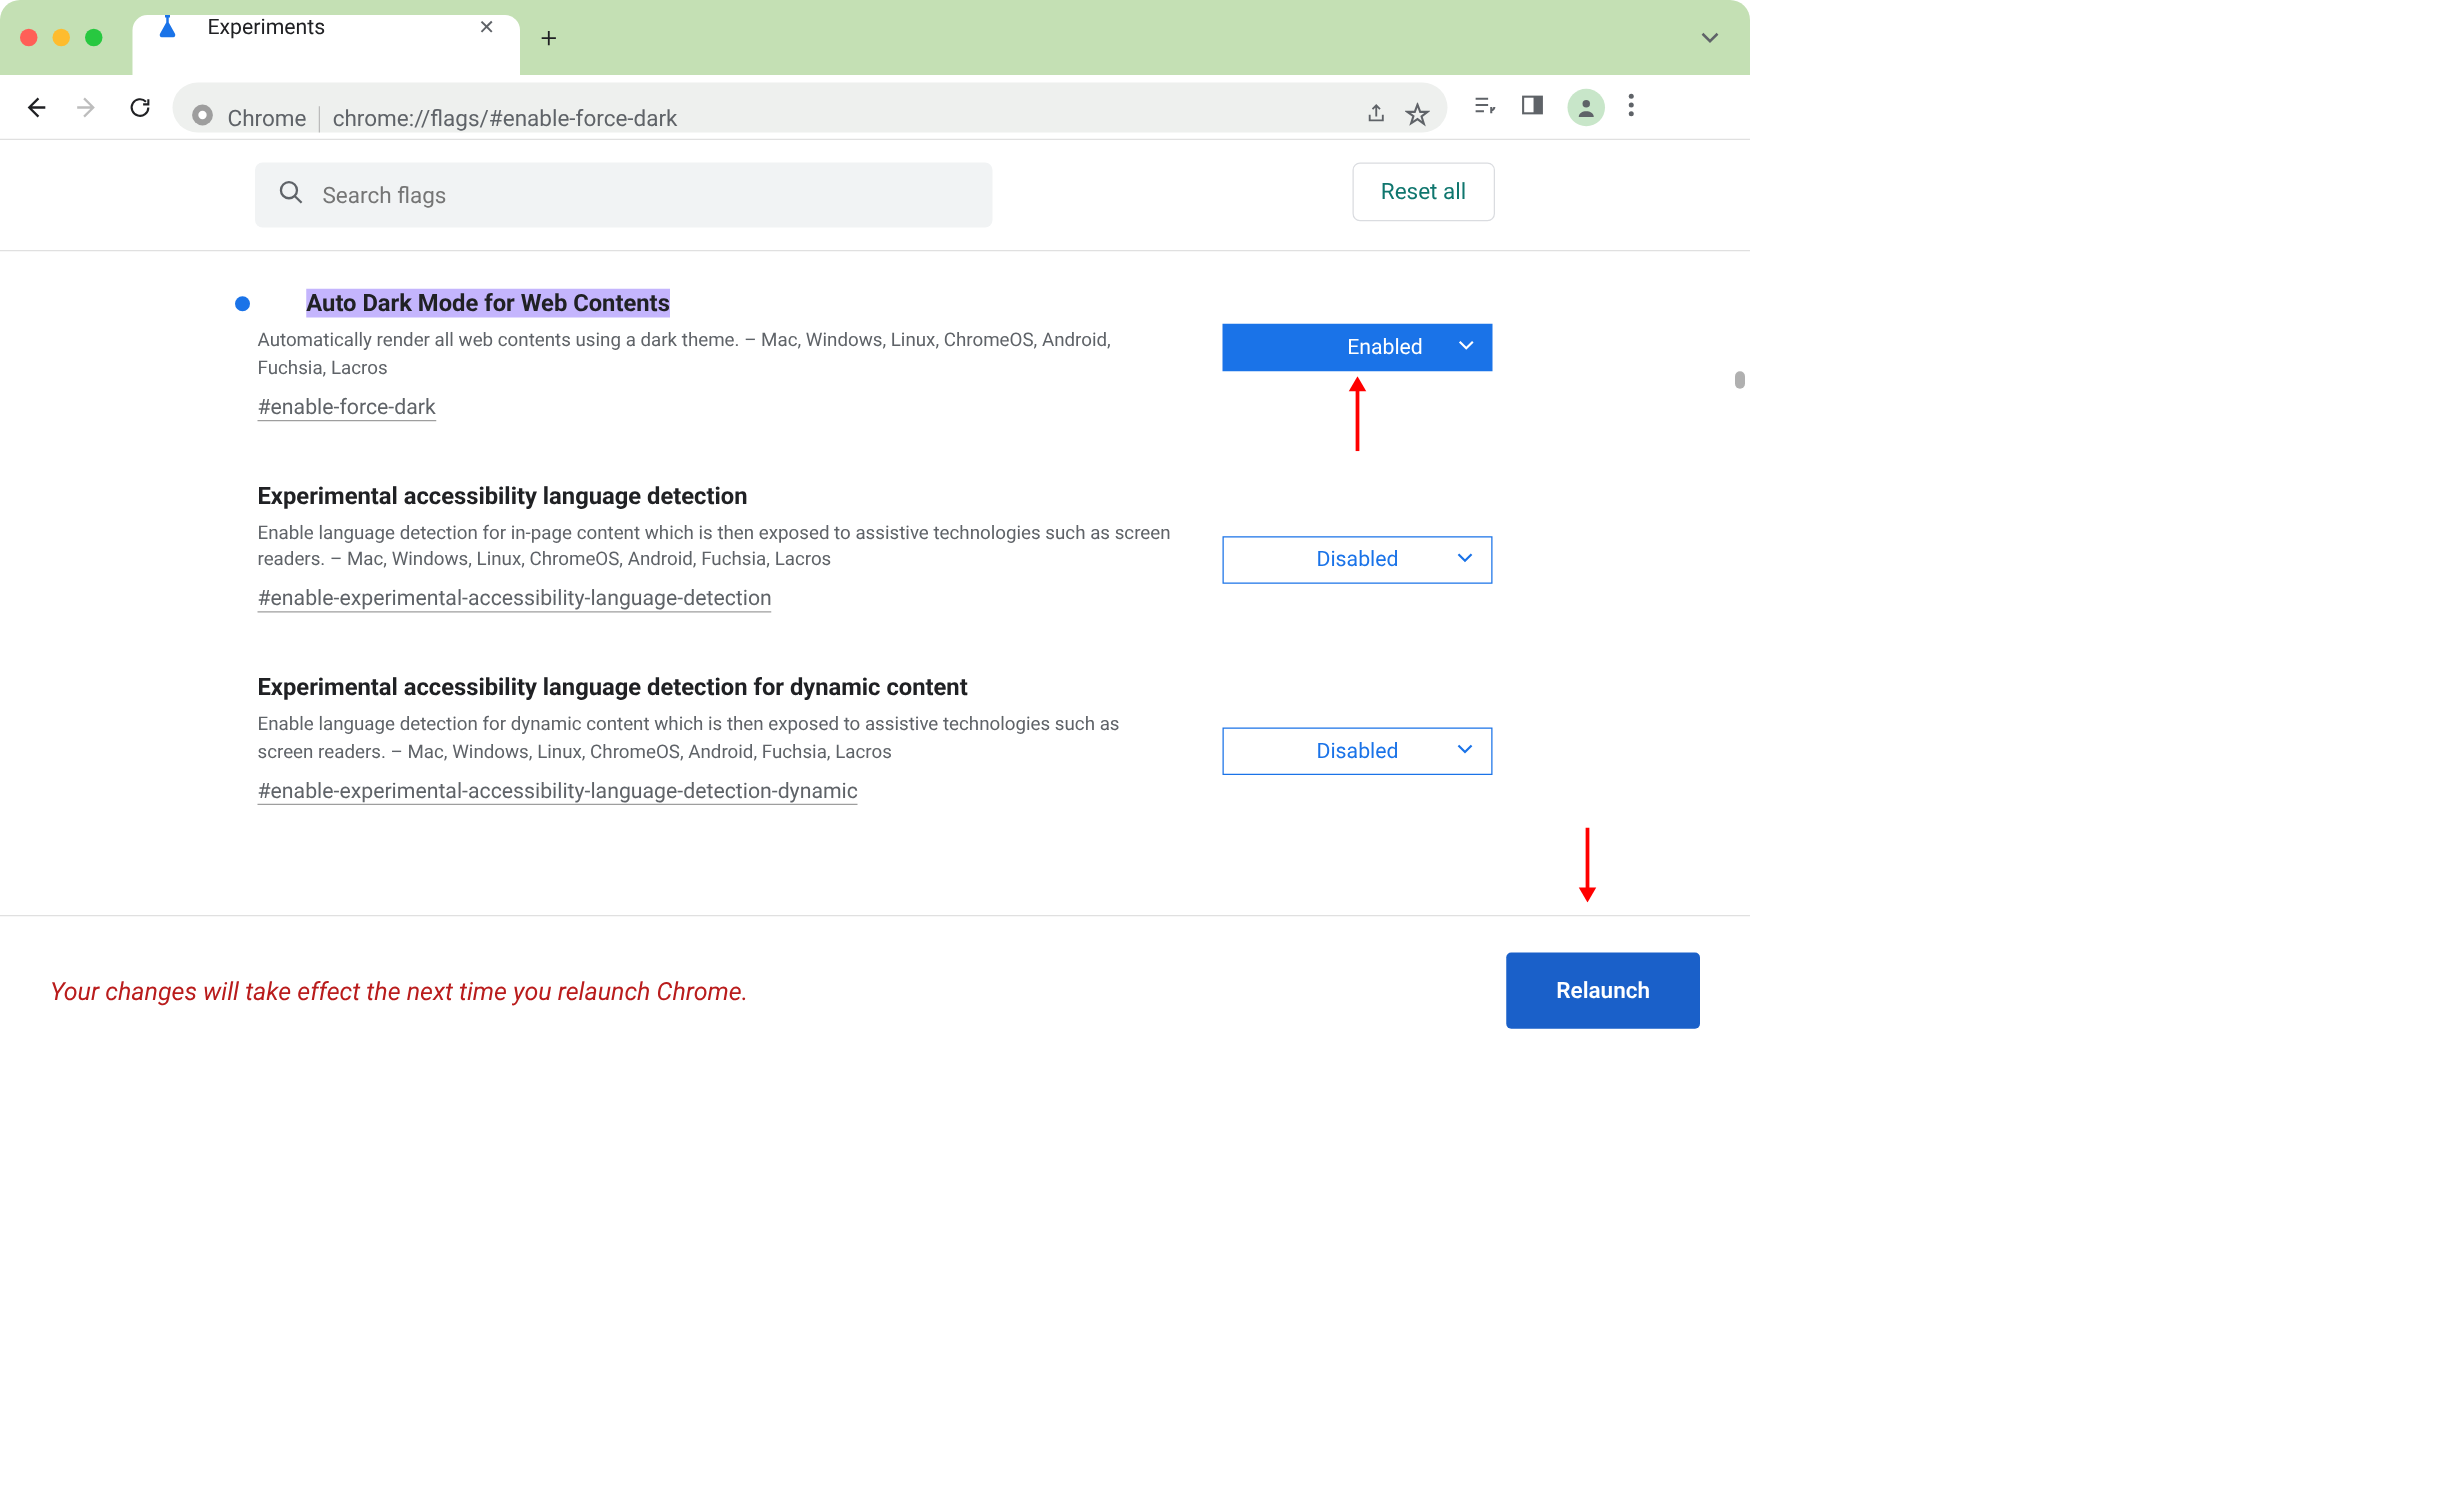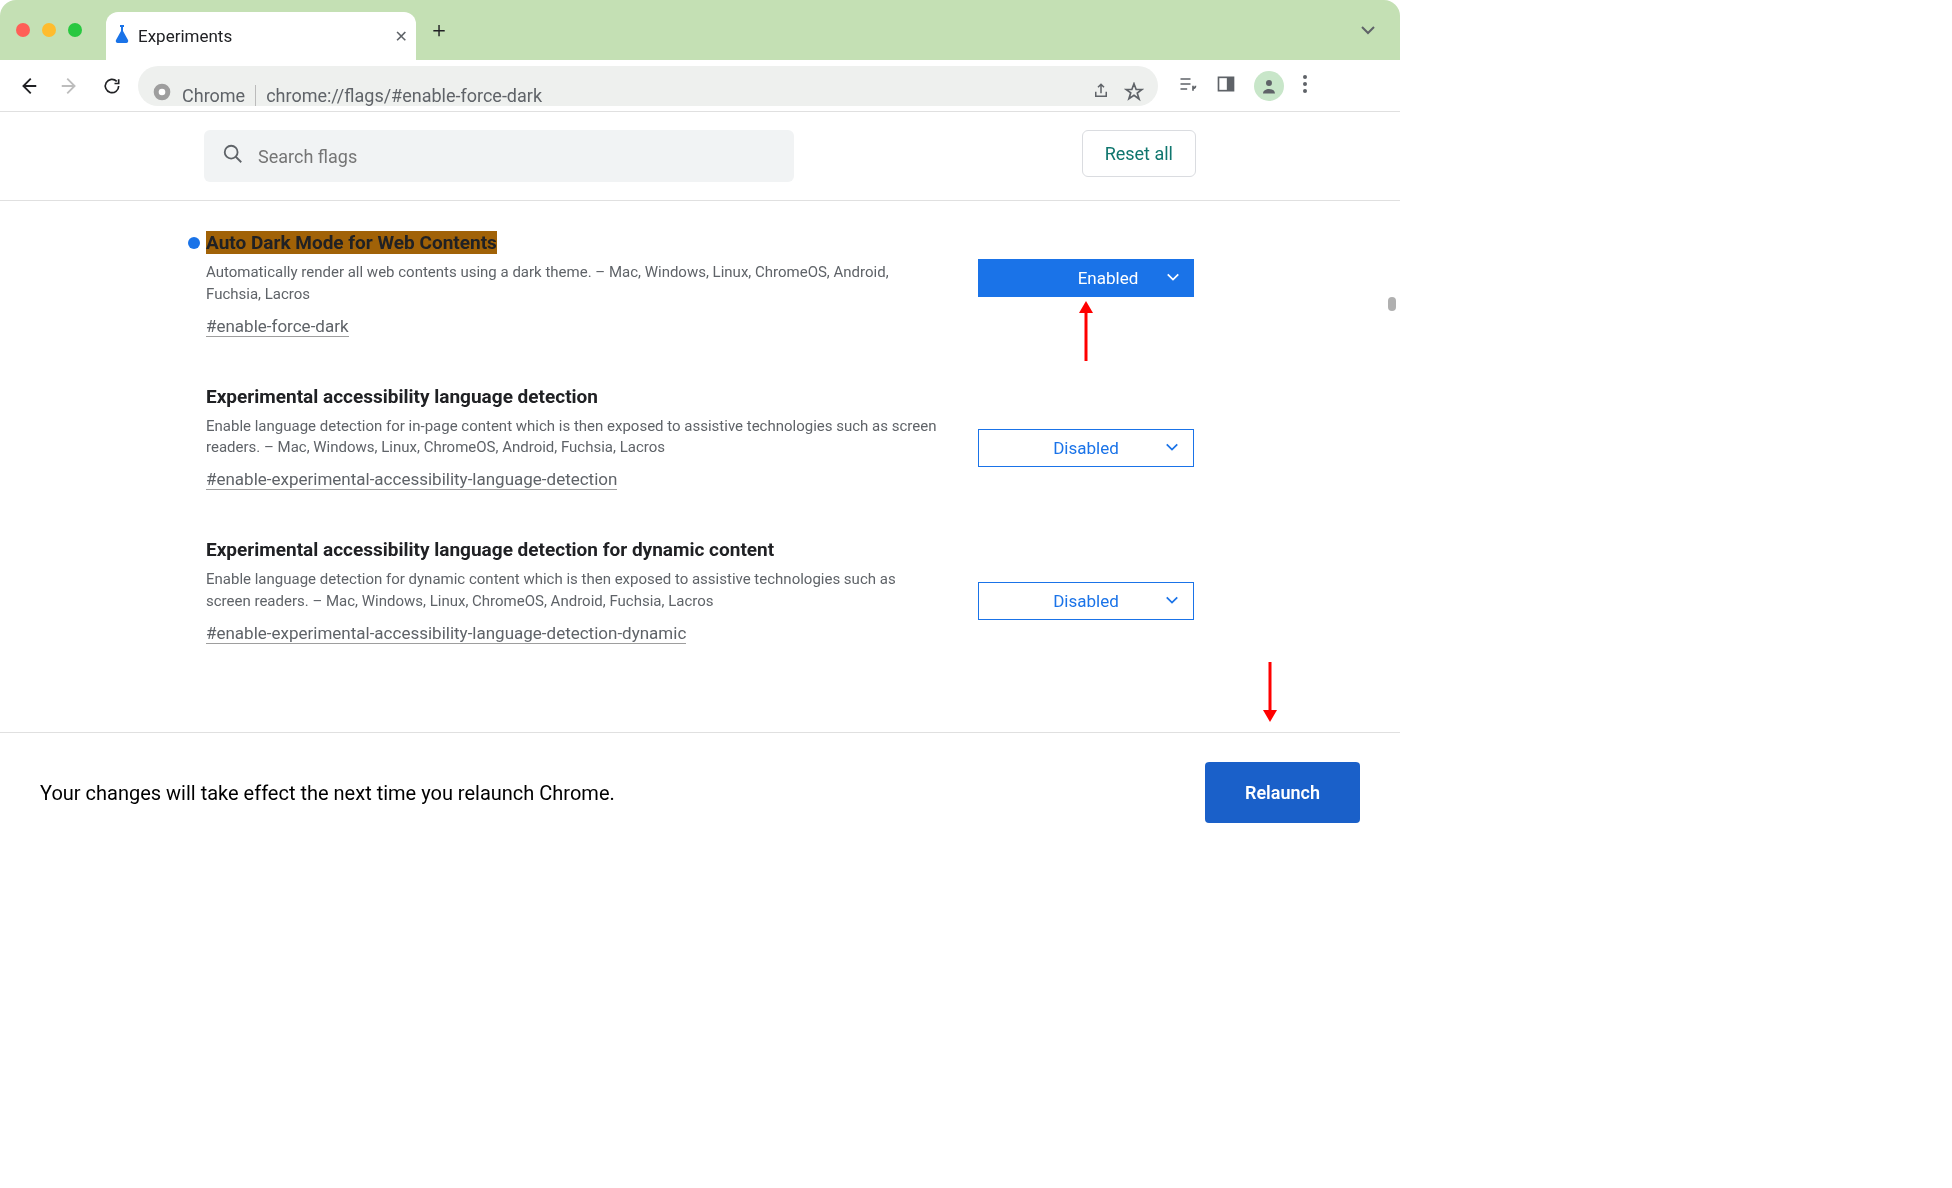--- a/index.html
+++ b/index.html
@@ -5,21 +5,21 @@
 * { margin: 0; padding: 0; box-sizing: border-box; font-family: -apple-system, BlinkMacSystemFont, "Segoe UI", Roboto, Arial, sans-serif; }
 body { background: #fff; width: 1400px; height: 852px; overflow: hidden; position: relative; }
 
 
 .window-bar { background: #c4e0b4; height: 60px; display: flex; align-items: center; padding: 0 16px; position: relative; border-radius: 16px 16px 0 0; }
 .traffic-lights { display: flex; gap: 12px; margin-right: 24px; }
 .tl { width: 14px; height: 14px; border-radius: 50%; }
 .tl.red { background: #ff5f57; }
 .tl.yellow { background: #febc2e; }
 .tl.green { background: #28c840; }
-.tab { background: #fff; border-radius: 12px 12px 0 0; height: 48px; margin-top: 12px; display: flex; align-items: center; padding: 0 8px; gap: 8px; min-width: 310px; }
+.tab { background: #fff; border-radius: 12px 12px 0 0; height: 48px; margin-top: 12px; display: flex; padding: 0 20px; gap: 24px; min-width: 310px; }
 .tab-favicon { color: #1a73e8; font-size: 18px; }
 .tab-title { font-size: 17px; color: #202124; flex: 1; }
 .tab-close { color: #5f6368; font-size: 16px; cursor: pointer; }
 .new-tab { margin-left: 12px; color: #202124; font-size: 22px; cursor: pointer; }
 .window-menu { position: absolute; right: 24px; top: 22px; color: #5f6368; }
 
 
 .toolbar { background: #fff; height: 52px; display: flex; align-items: center; padding: 0 12px; gap: 10px; border-bottom: 1px solid #e0e0e0; }
 .nav-btn { width: 32px; height: 32px; display: flex; align-items: center; justify-content: center; color: #5f6368; border-radius: 50%; }
 .nav-btn.disabled { color: #bdbdbd; }
@@ -37,35 +37,35 @@
 .search-box { background: #f1f3f4; border-radius: 6px; height: 52px; display: flex; align-items: center; padding: 0 18px; gap: 14px; flex: 1; max-width: 590px; }
 .search-box input { border: none; background: transparent; outline: none; font-size: 18px; color: #5f6368; width: 100%; }
 .reset-btn { margin-left: auto; border: 1px solid #dadce0; background: #fff; color: #0f766e; font-size: 18px; padding: 12px 22px; border-radius: 6px; cursor: pointer; }
 
 
 .content { max-width: 1020px; margin: 0 auto; padding: 30px 16px 120px 16px; }
 .flag { display: flex; align-items: flex-start; margin-bottom: 48px; position: relative; }
 .flag-left { flex: 1; padding-right: 40px; position: relative; }
 .bullet { width: 12px; height: 12px; background: #1a73e8; border-radius: 50%; position: absolute; left: -18px; top: 6px; }
 .flag-title { font-size: 19px; font-weight: 700; color: #202124; display: inline; }
-.flag-title.hl { background: #a16207; }
+.flag-title.hl { background: #c4b5fd; margin-left: 39px; }
 .flag-desc { font-size: 15px; color: #5f6368; margin-top: 8px; line-height: 1.45; }
 .flag-anchor { font-size: 17px; color: #5f6368; margin-top: 10px; display: inline-block; border-bottom: 1px solid #9e9e9e; }
 .dropdown { width: 216px; height: 38px; display: flex; align-items: center; justify-content: center; position: relative; cursor: pointer; font-size: 17px; }
 .dropdown.enabled { background: #1a73e8; color: #fff; }
 .dropdown.normal { background: #fff; border: 1px solid #1a73e8; color: #1a73e8; }
 .dropdown .chev { position: absolute; right: 14px; }
 
 
 .arrow { position: absolute; color: #ff0000; pointer-events: none; }
 .arrow svg { display: block; }
 
 
 .banner { position: absolute; bottom: 0; left: 0; right: 0; background: #fff; border-top: 1px solid #e0e0e0; height: 120px; display: flex; align-items: center; padding: 0 40px; }
-.banner-text { font-size: 20px; color: #000000; }
+.banner-text { font-size: 20px; color: #b91c1c; font-style: italic; }
 .relaunch-btn { margin-left: auto; background: #1a60c9; color: #fff; border: none; font-size: 18px; font-weight: 600; padding: 20px 40px; border-radius: 4px; cursor: pointer; }
 
 
 .scroll-thumb { position: absolute; right: 4px; top: 297px; width: 8px; height: 14px; background: #b0b0b0; border-radius: 4px; }
 
 </style>
 </head>
 <body>
 
 <div class="window-bar">

